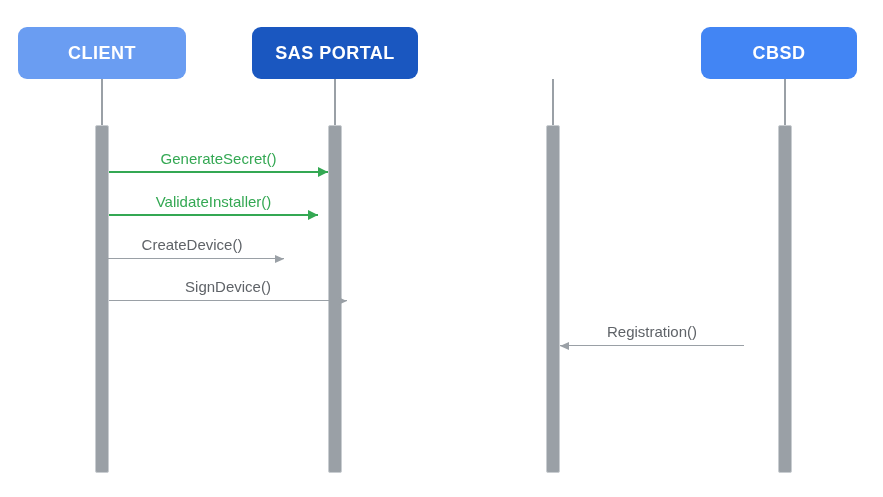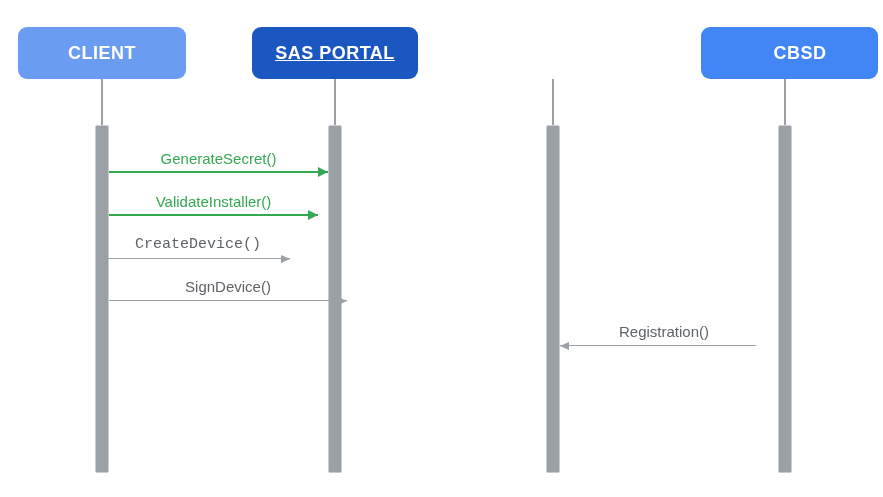--- a/index.html
+++ b/index.html
@@ -7,21 +7,21 @@
     position:relative;width:883px;height:497px;background:var(--background,#fff);
     font-family:"Liberation Sans",sans-serif;overflow:hidden;
   }
   
   .actor-box{
     position:absolute;top:27px;height:52px;border-radius:9px;
     display:flex;align-items:center;justify-content:center;
     color:#fff;font-weight:bold;font-size:18px;letter-spacing:.5px;
   }
   .box-light{background:var(--light-blue,#6A9DF2);}
-  .box-dark{background:var(--dark-blue,#1A57C0);text-decoration:underline;}
+  .box-dark{background:var(--dark-blue,#1A57C0);}
   .box-medium{background:var(--medium-blue,#4285F4);}
   
   .lifeline{position:absolute;top:79px;height:46px;width:2px;background:var(--gray-line,#9AA0A6);}
   
   .activation{
     position:absolute;top:125px;height:348px;width:14px;box-sizing:border-box;
     background:var(--gray-bar,#9AA0A6);border:1px solid #C9CDD1;border-radius:2px;
   }
   
   .message{position:absolute;height:28px;}
@@ -57,53 +57,53 @@
   <div class="lifeline" style="left:101px;"></div>
   <div class="activation" style="left:95px;"></div>
 
   <div class="actor-box box-dark" style="left:252px;width:166px;">SAS PORTAL</div>
   <div class="lifeline" style="left:334px;"></div>
   <div class="activation" style="left:328px;"></div>
 
   <div class="lifeline" style="left:552px;"></div>
   <div class="activation" style="left:546px;"></div>
 
-  <div class="actor-box box-medium" style="left:701px;width:156px;padding-left:21px;">CBSD</div>
+  <div class="actor-box box-medium" style="left:701px;width:156px;">CBSD</div>
   <div class="lifeline" style="left:784px;"></div>
   <div class="activation" style="left:778px;"></div>
 
   <div class="message green right" style="top:150px;left:109px;width:219px;">
     <span class="msg-label">GenerateSecret()</span>
     <div class="msg-line">
       <div class="head"></div>
     </div>
   </div>
 
   <div class="message green right" style="top:193px;left:109px;width:209px;">
     <span class="msg-label">ValidateInstaller()</span>
     <div class="msg-line">
       <div class="head"></div>
     </div>
   </div>
 
-  <div class="message gray right" style="top:236px;left:106px;width:184px;font-family:Liberation Mono, monospace;">
+  <div class="message gray right" style="top:236px;left:100px;width:184px;">
     <span class="msg-label">CreateDevice()</span>
     <div class="msg-line">
       <div class="head"></div>
     </div>
   </div>
 
   <div class="message gray right" style="top:278px;left:109px;width:238px;">
     <span class="msg-label">SignDevice()</span>
     <div class="msg-line">
       <div class="head"></div>
     </div>
   </div>
 
-  <div class="message gray left" style="top:323px;left:560px;width:184px;padding-left:12px;">
+  <div class="message gray left" style="top:323px;left:560px;width:184px;">
     <span class="msg-label">Registration()</span>
     <div class="msg-line">
       <div class="head"></div>
     </div>
   </div>
 
 
 </div>
 
 </body></html>

